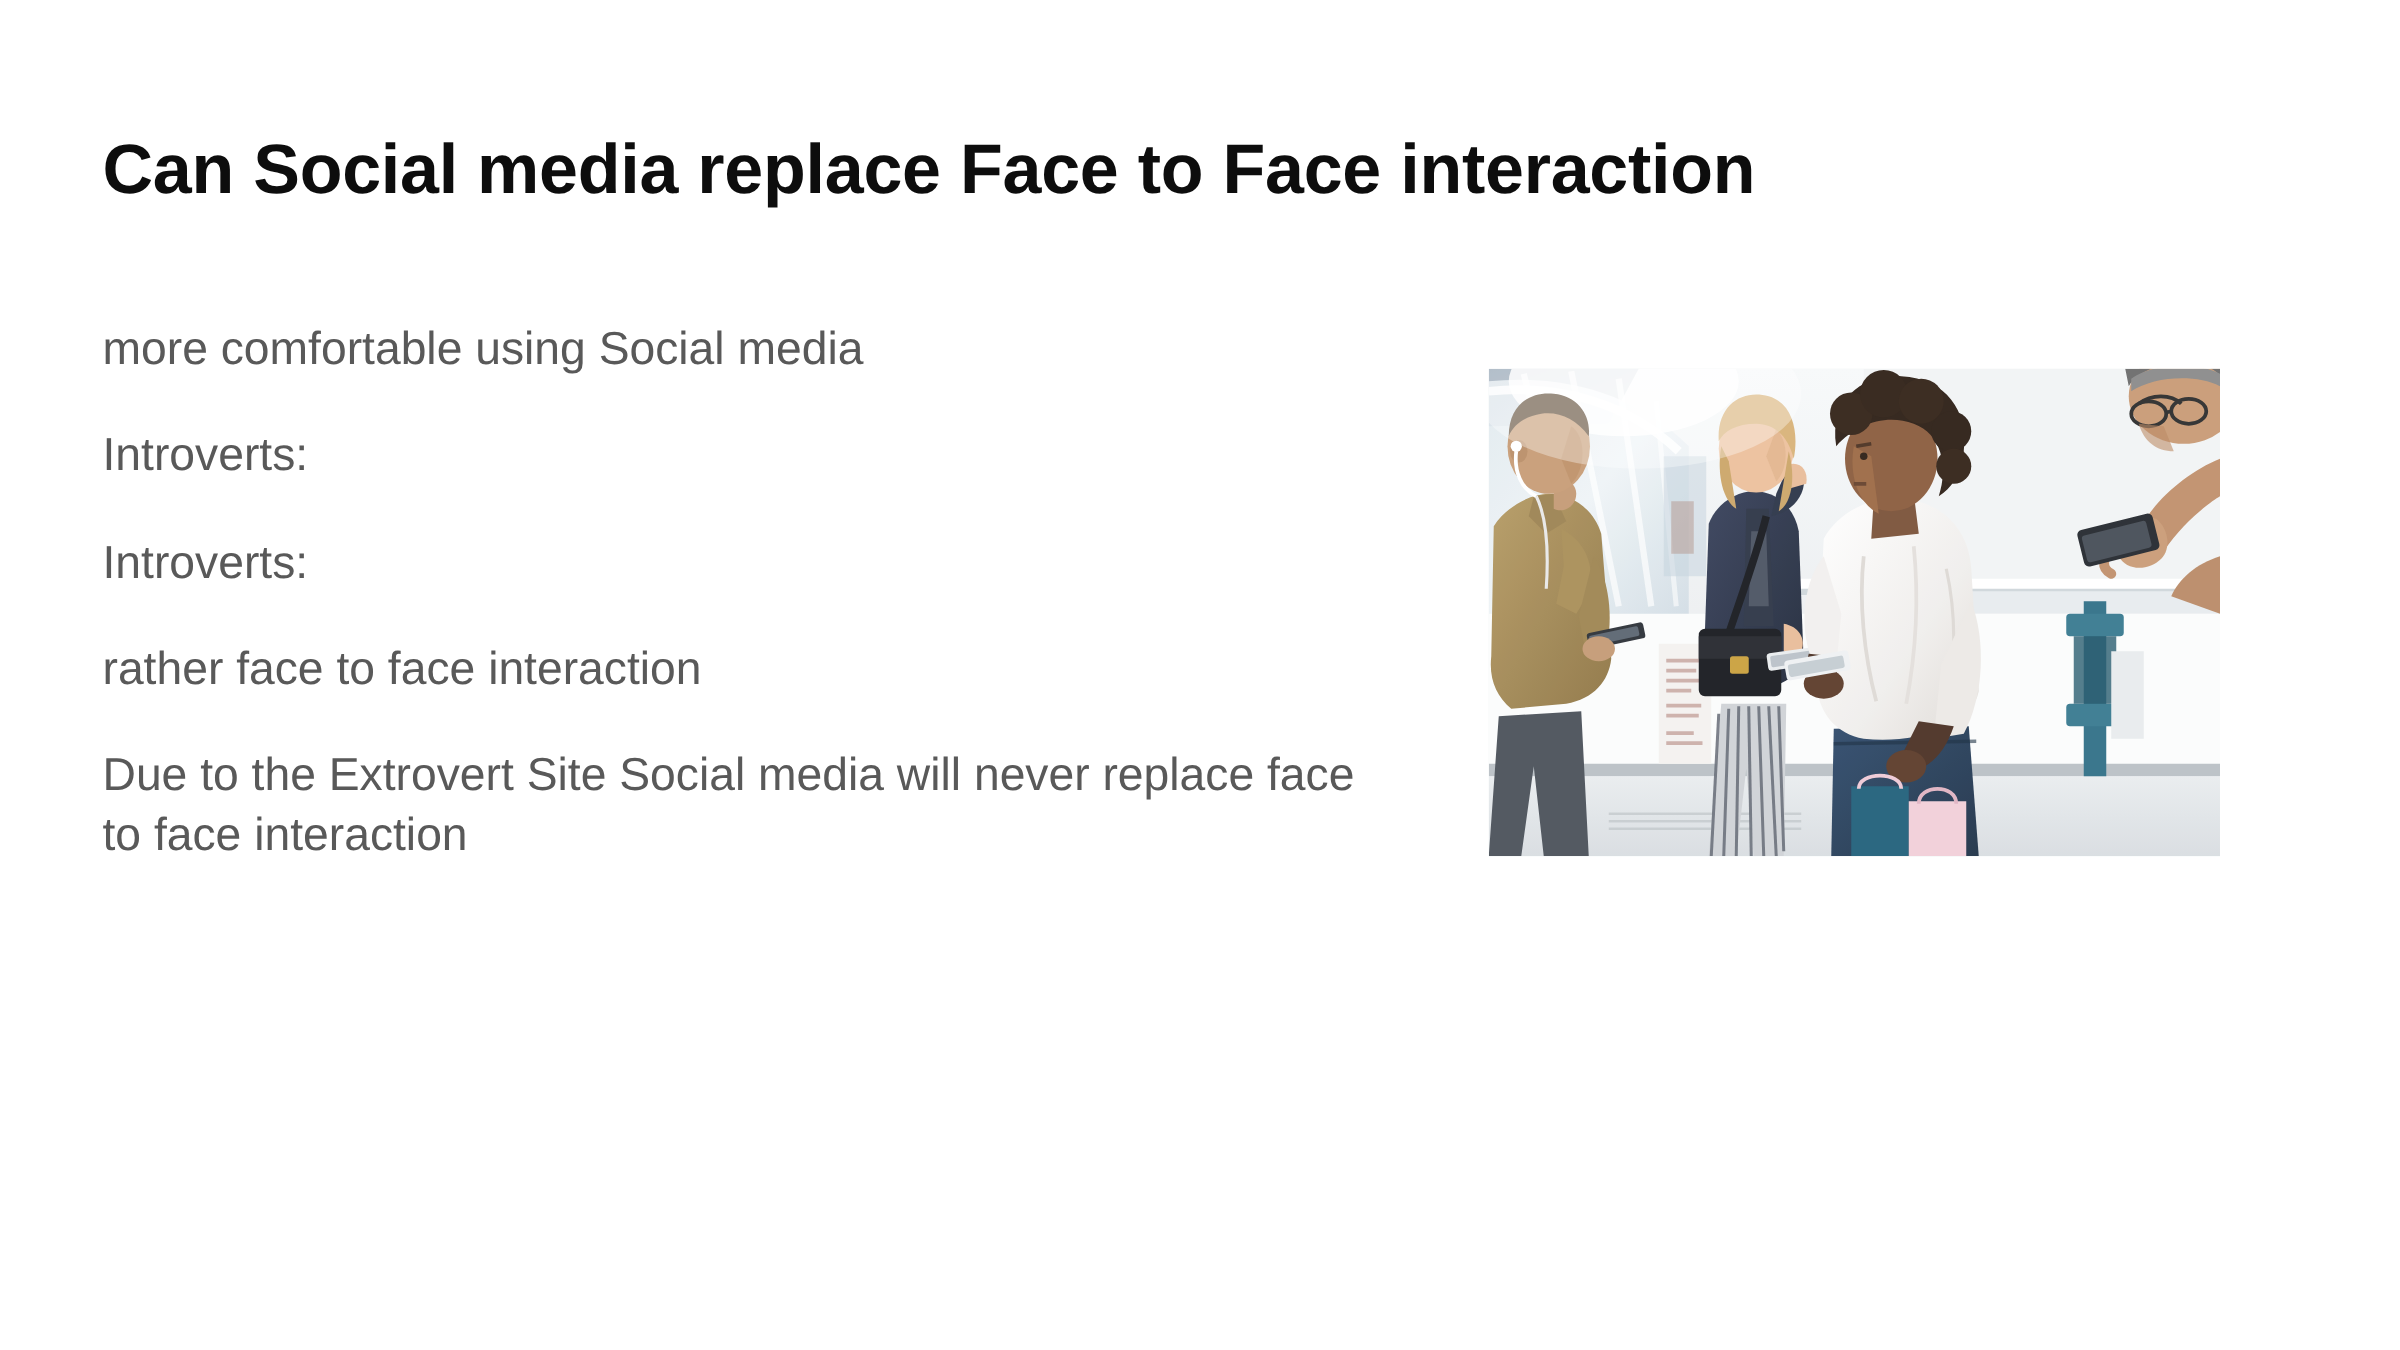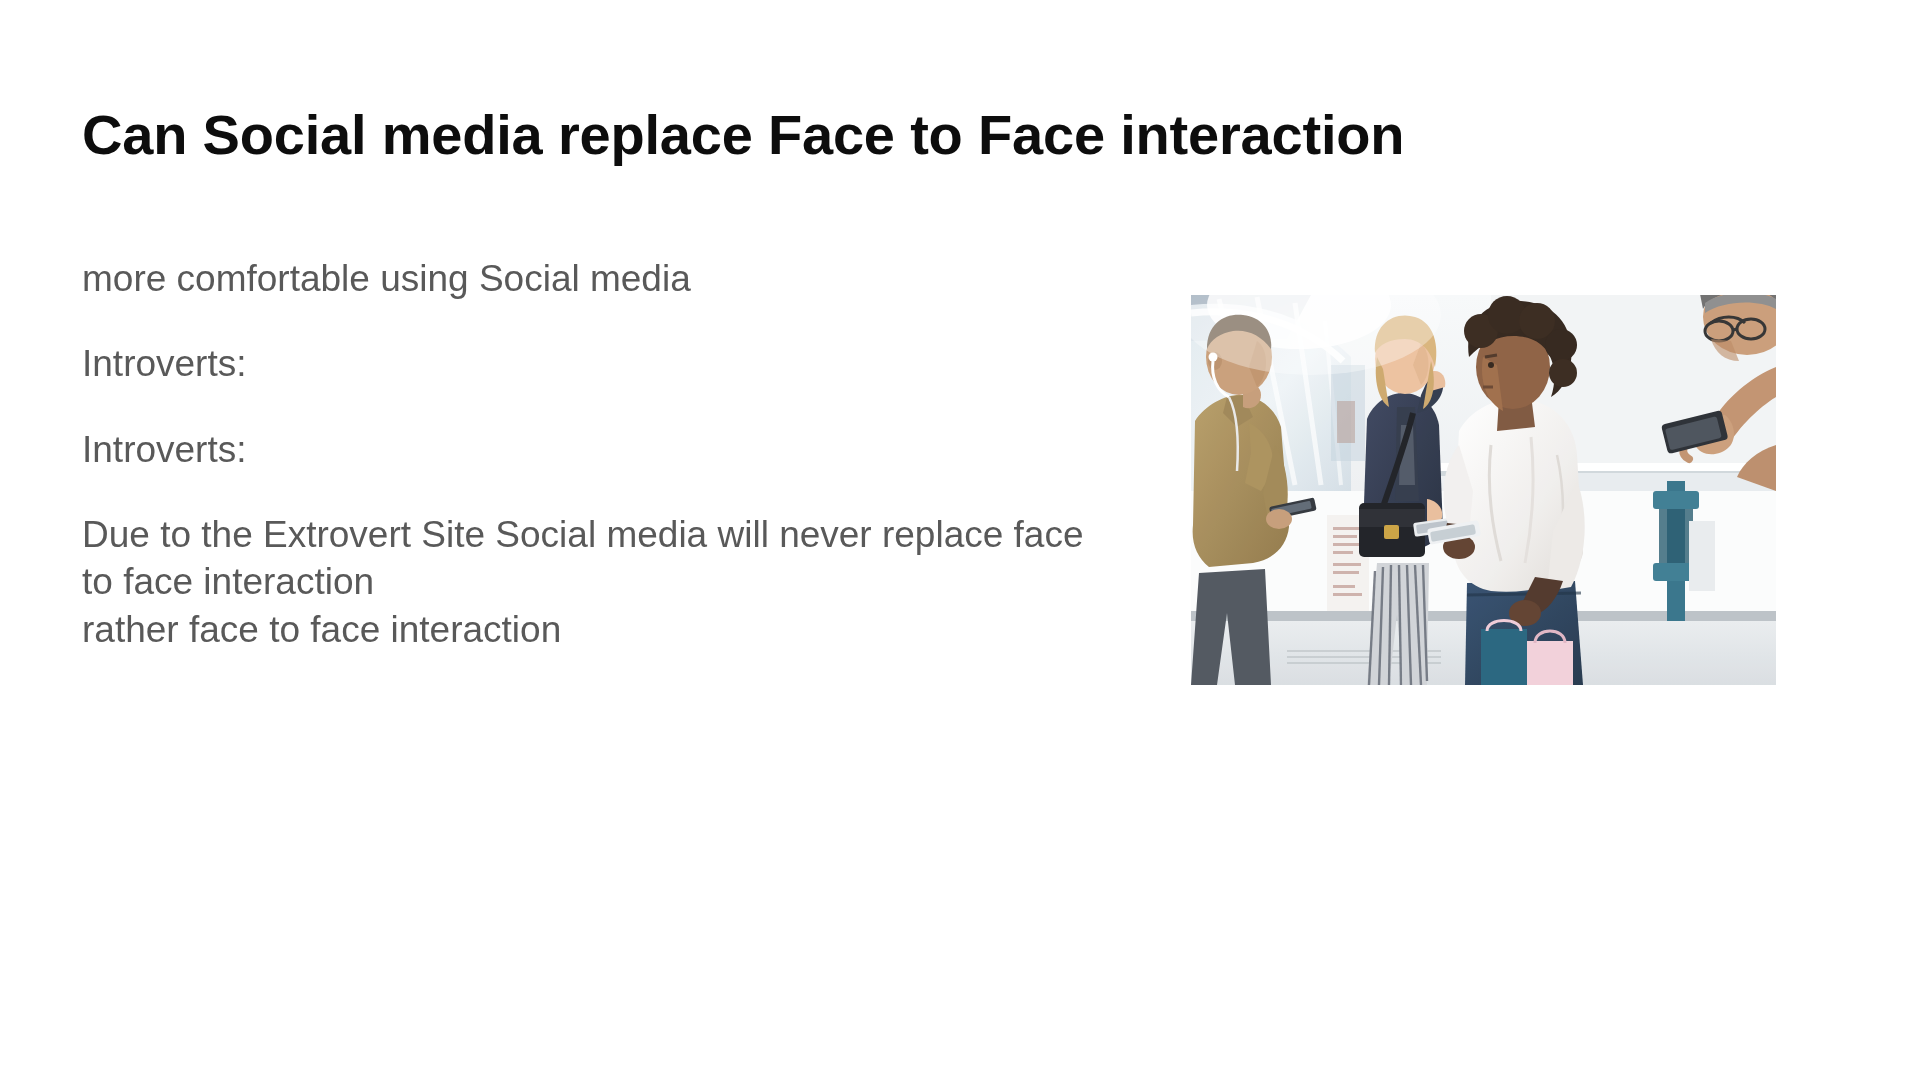--- a/index.html
+++ b/index.html
@@ -64,22 +64,22 @@
 <body>
 
 <div class="slide">
 
   <h1 class="slide-title">Can Social media replace Face to Face interaction</h1>
 
   <div class="body-col">
     <div class="body-line">more comfortable using Social media</div>
     <div class="body-line">Introverts:</div>
     <div class="body-line">Introverts:</div>
+    <div class="body-line">rather face to face interaction</div>
     <div class="body-line wrap">Due to the Extrovert Site Social media will never replace face to face interaction</div>
-    <div class="body-line">rather face to face interaction</div>
   </div>
 
   <div class="photo">
     <svg viewBox="0 0 585 390" preserveAspectRatio="xMidYMid slice">
       <defs>
         <linearGradient id="bgWall" x1="0" y1="0" x2="0" y2="1">
           <stop offset="0%" stop-color="#f7f9fa"></stop>
           <stop offset="55%" stop-color="#eceff1"></stop>
           <stop offset="100%" stop-color="#e2e6e9"></stop>
         </linearGradient>

